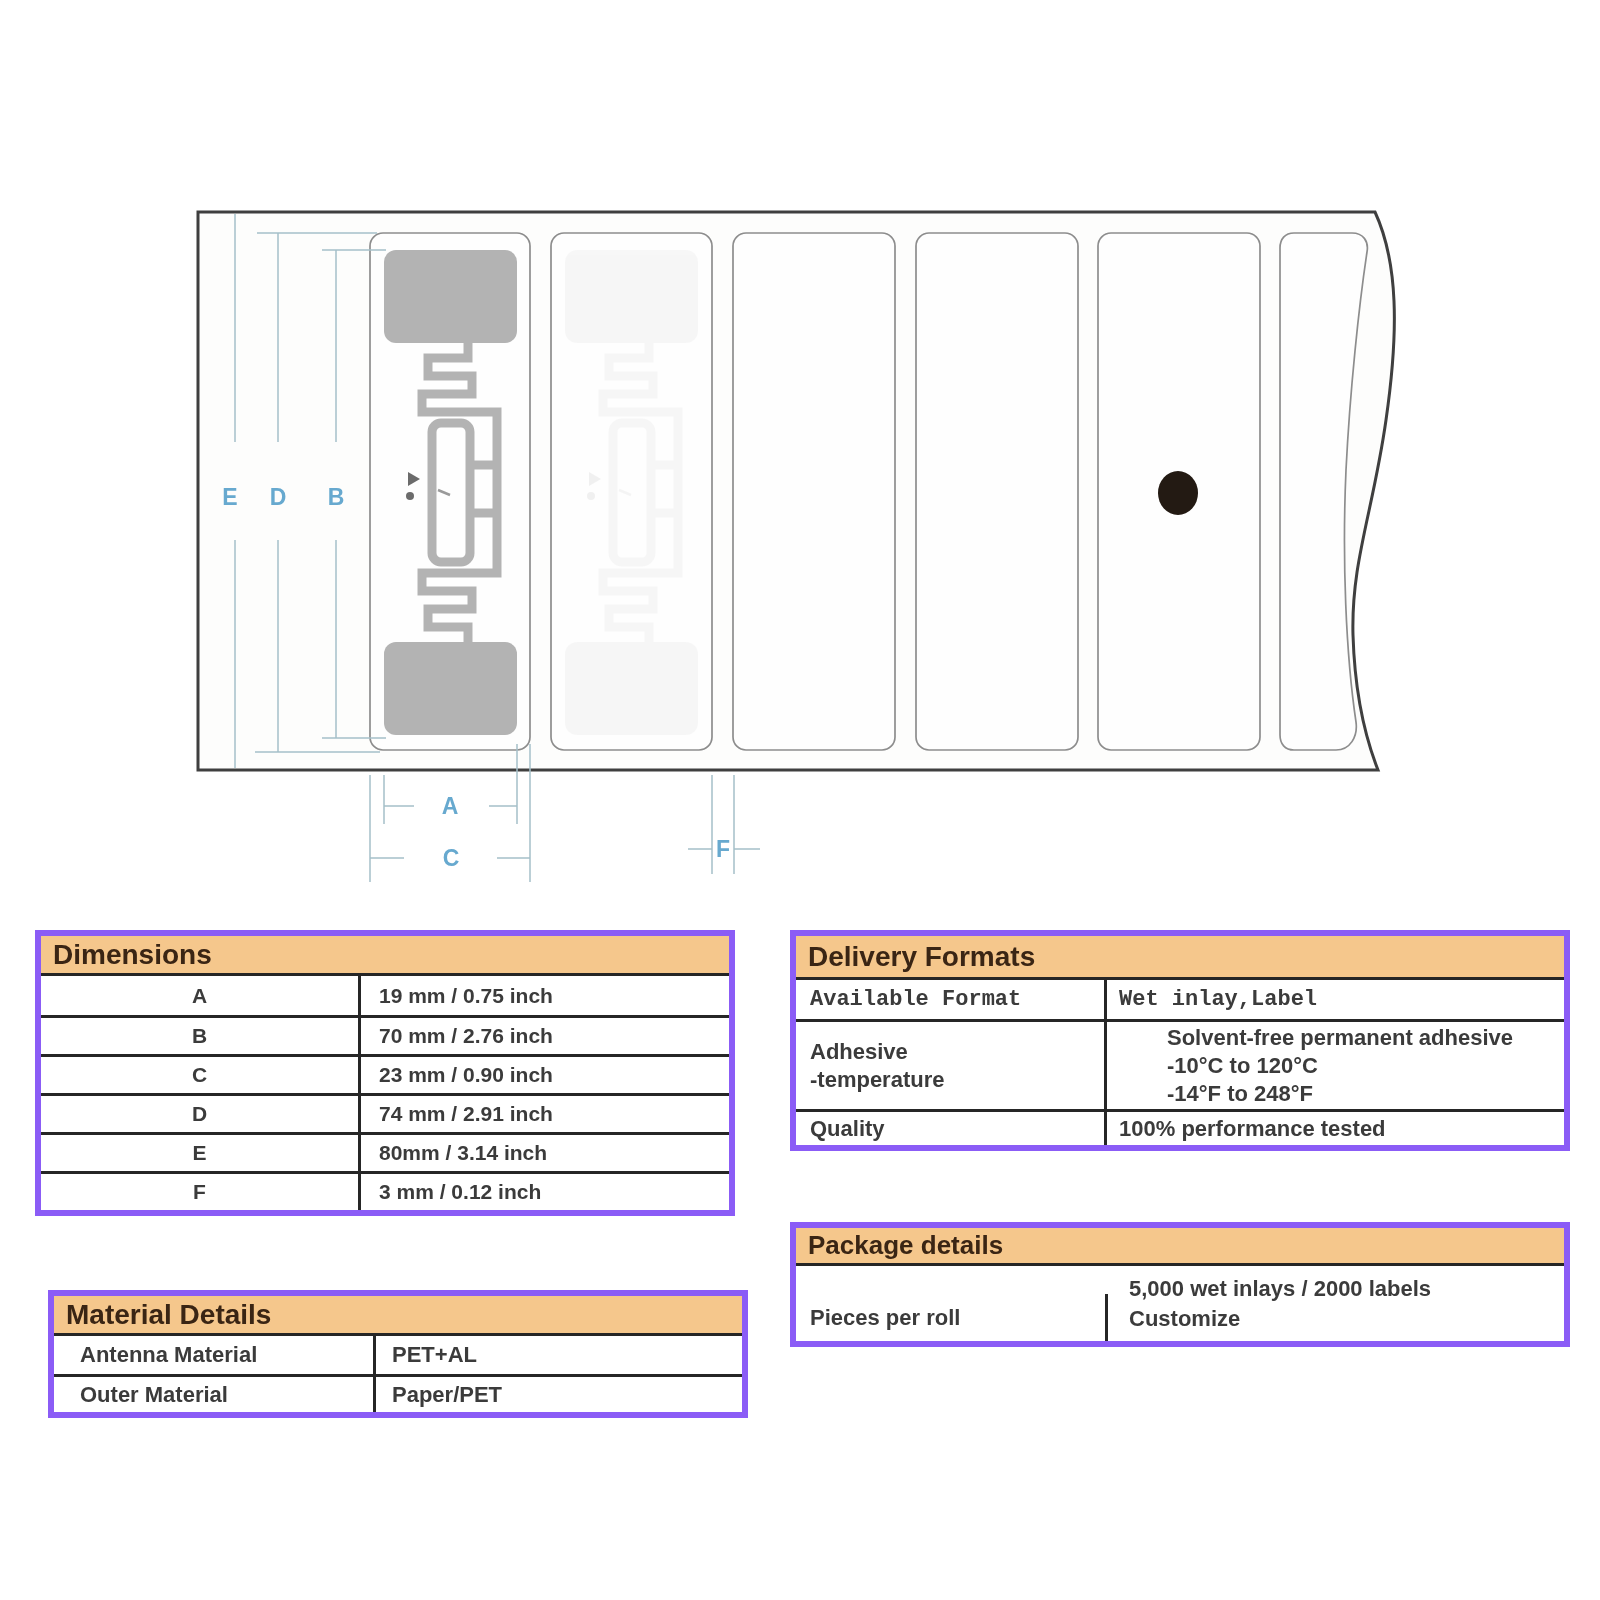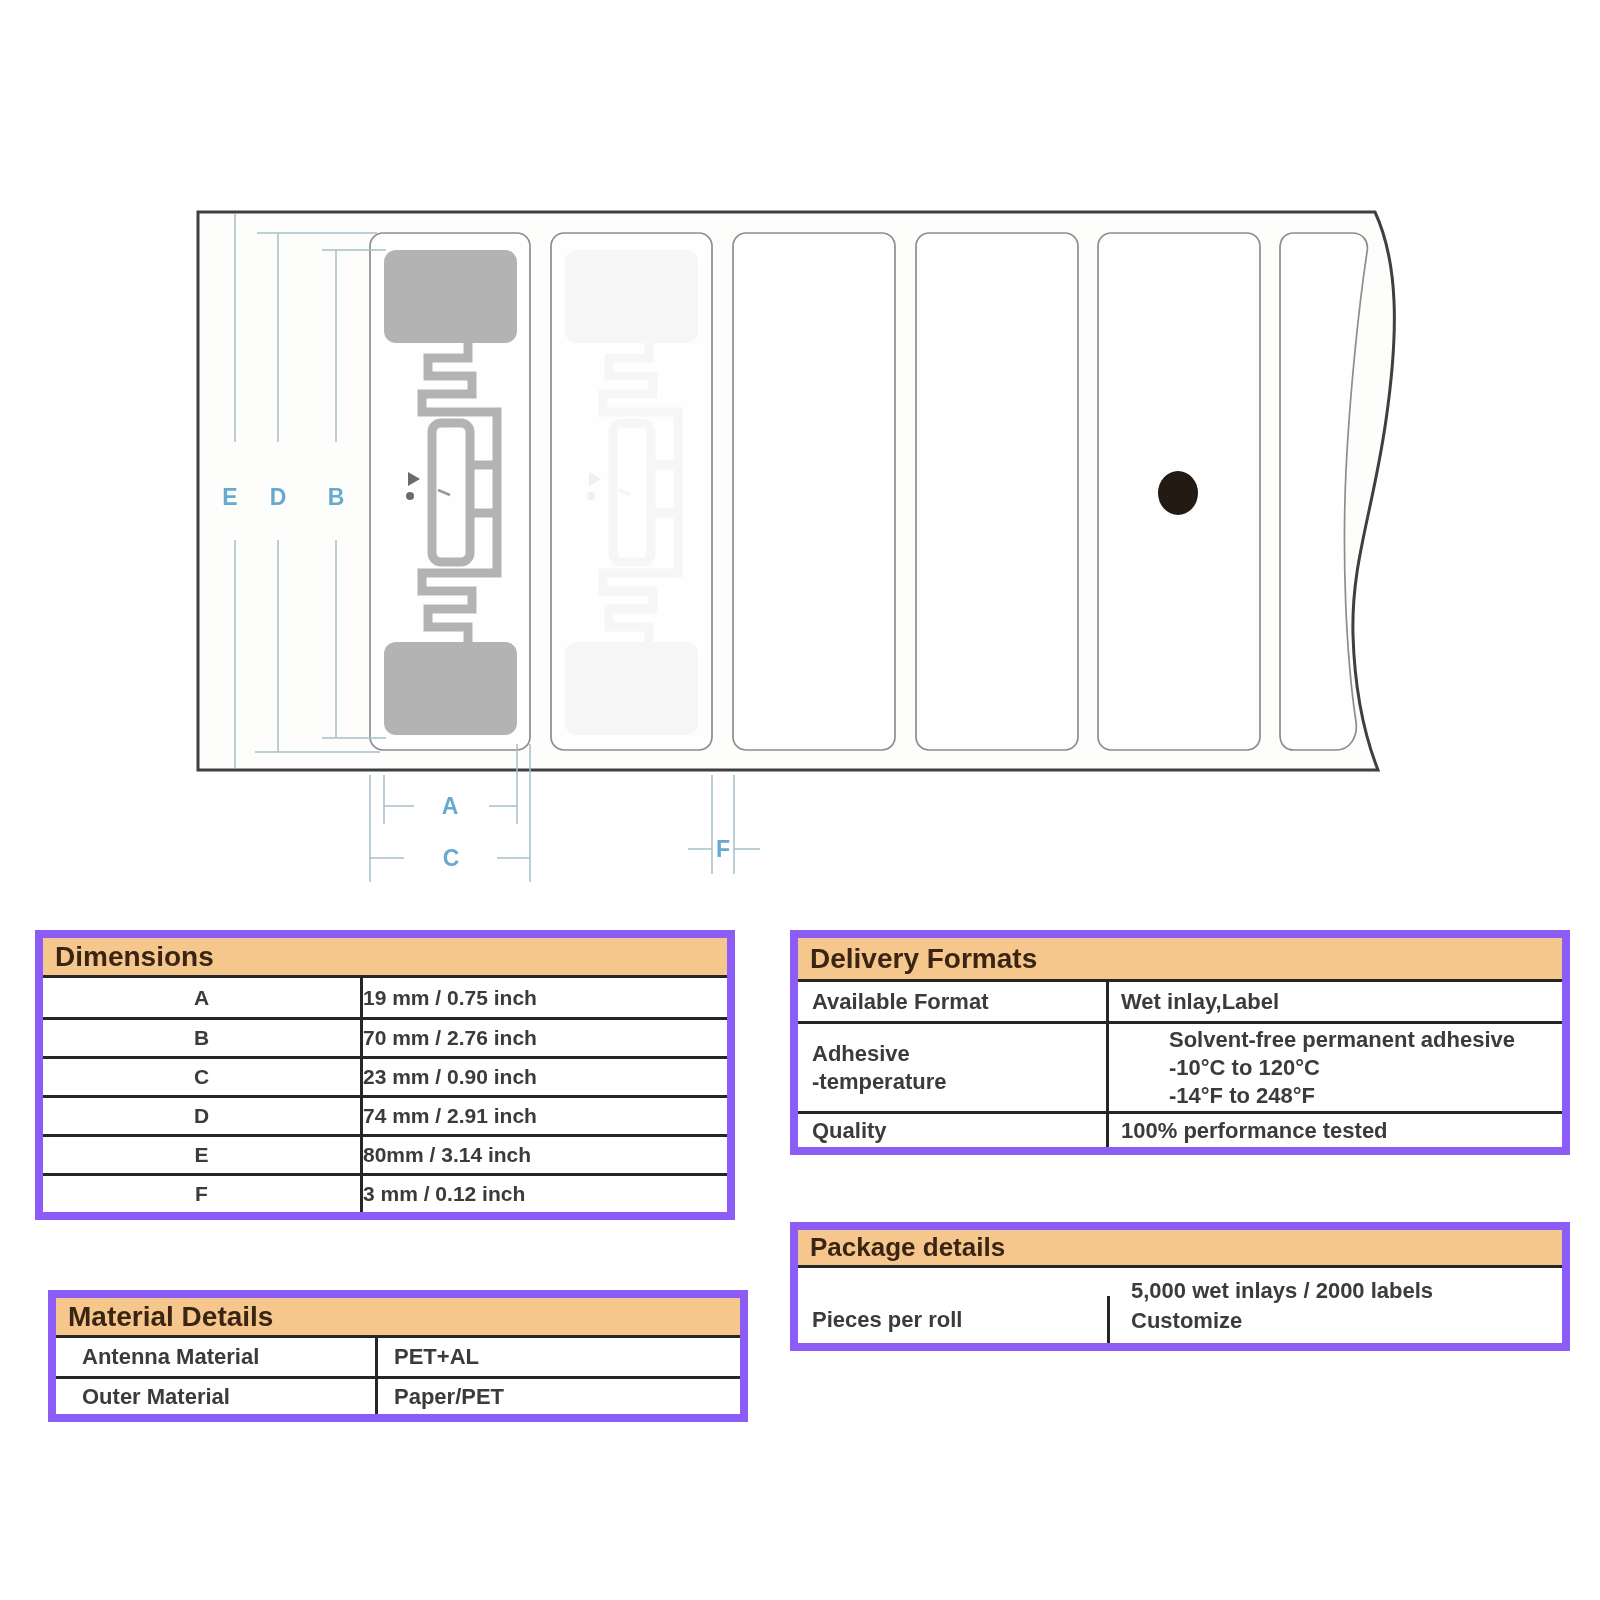--- a/index.html
+++ b/index.html
@@ -3,52 +3,52 @@
 <meta charset="utf-8">
 <style>
   html,body{margin:0;padding:0;background:#ffffff;}
   .page{
     position:relative;width:1600px;height:1600px;background:#ffffff;
     font-family:"Liberation Sans",sans-serif;overflow:hidden;
   }
   #diagram-svg{position:absolute;left:0;top:0;}
 
   
-  .tbl{position:absolute;border:8px solid #8b5cf6;background:#fff;box-sizing:border-box;}
+  .tbl{position:absolute;border:6px solid #8b5cf6;background:#fff;box-sizing:border-box;}
   .tbl-header{
     display:flex;align-items:center;background:#f5c78c;border-bottom:3px solid #262626;
     font-weight:bold;color:#3a2514;font-size:28px;padding-left:12px;box-sizing:border-box;
   }
   .trow{display:flex;box-sizing:border-box;}
   .trow + .trow{border-top:3px solid #262626;}
   .ck,.cv{box-sizing:border-box;color:#3b3b3b;font-weight:bold;}
   .ck{border-right:3px solid #262626;display:flex;flex-direction:column;justify-content:center;}
   .cv{flex:1;display:flex;flex-direction:column;justify-content:center;}
 
   
   .t-dims{left:35px;top:930px;width:700px;}
   .t-dims .tbl-header{height:40px;}
   .t-dims .trow{height:39px;font-size:21px;}
   .t-dims .ck{width:320px;align-items:center;}
-  .t-dims .cv{}
+  .t-dims .cv{padding-left:18px;}
 
   
   .t-mat{left:48px;top:1290px;width:700px;}
   .t-mat .tbl-header{height:40px;}
   .t-mat .trow{height:38px;font-size:22px;}
   .t-mat .ck{width:322px;padding-left:26px;}
   .t-mat .cv{padding-left:16px;}
 
   
   .t-del{left:790px;top:930px;width:780px;}
   .t-del .tbl-header{height:44px;}
   .t-del .ck{width:311px;padding-left:14px;}
   .t-del .cv{padding-left:12px;}
   .t-del .trow{font-size:22px;line-height:28px;}
-  .t-del .r0{height:39px;}
+  .t-del .r0{height:39px;font-family:Liberation Mono, monospace;}
   .t-del .r1{height:90px;gap:48px;}
   .t-del .r2{height:36px;}
 
   
   .t-pkg{left:790px;top:1222px;width:780px;}
   .t-pkg .tbl-header{height:38px;font-size:26px;}
   .t-pkg .trow{height:75px;font-size:22px;line-height:30px;}
   .t-pkg .ck{width:312px;padding-left:14px;margin-top:28px;}
   .t-pkg .cv{padding-left:21px;}
 </style>

